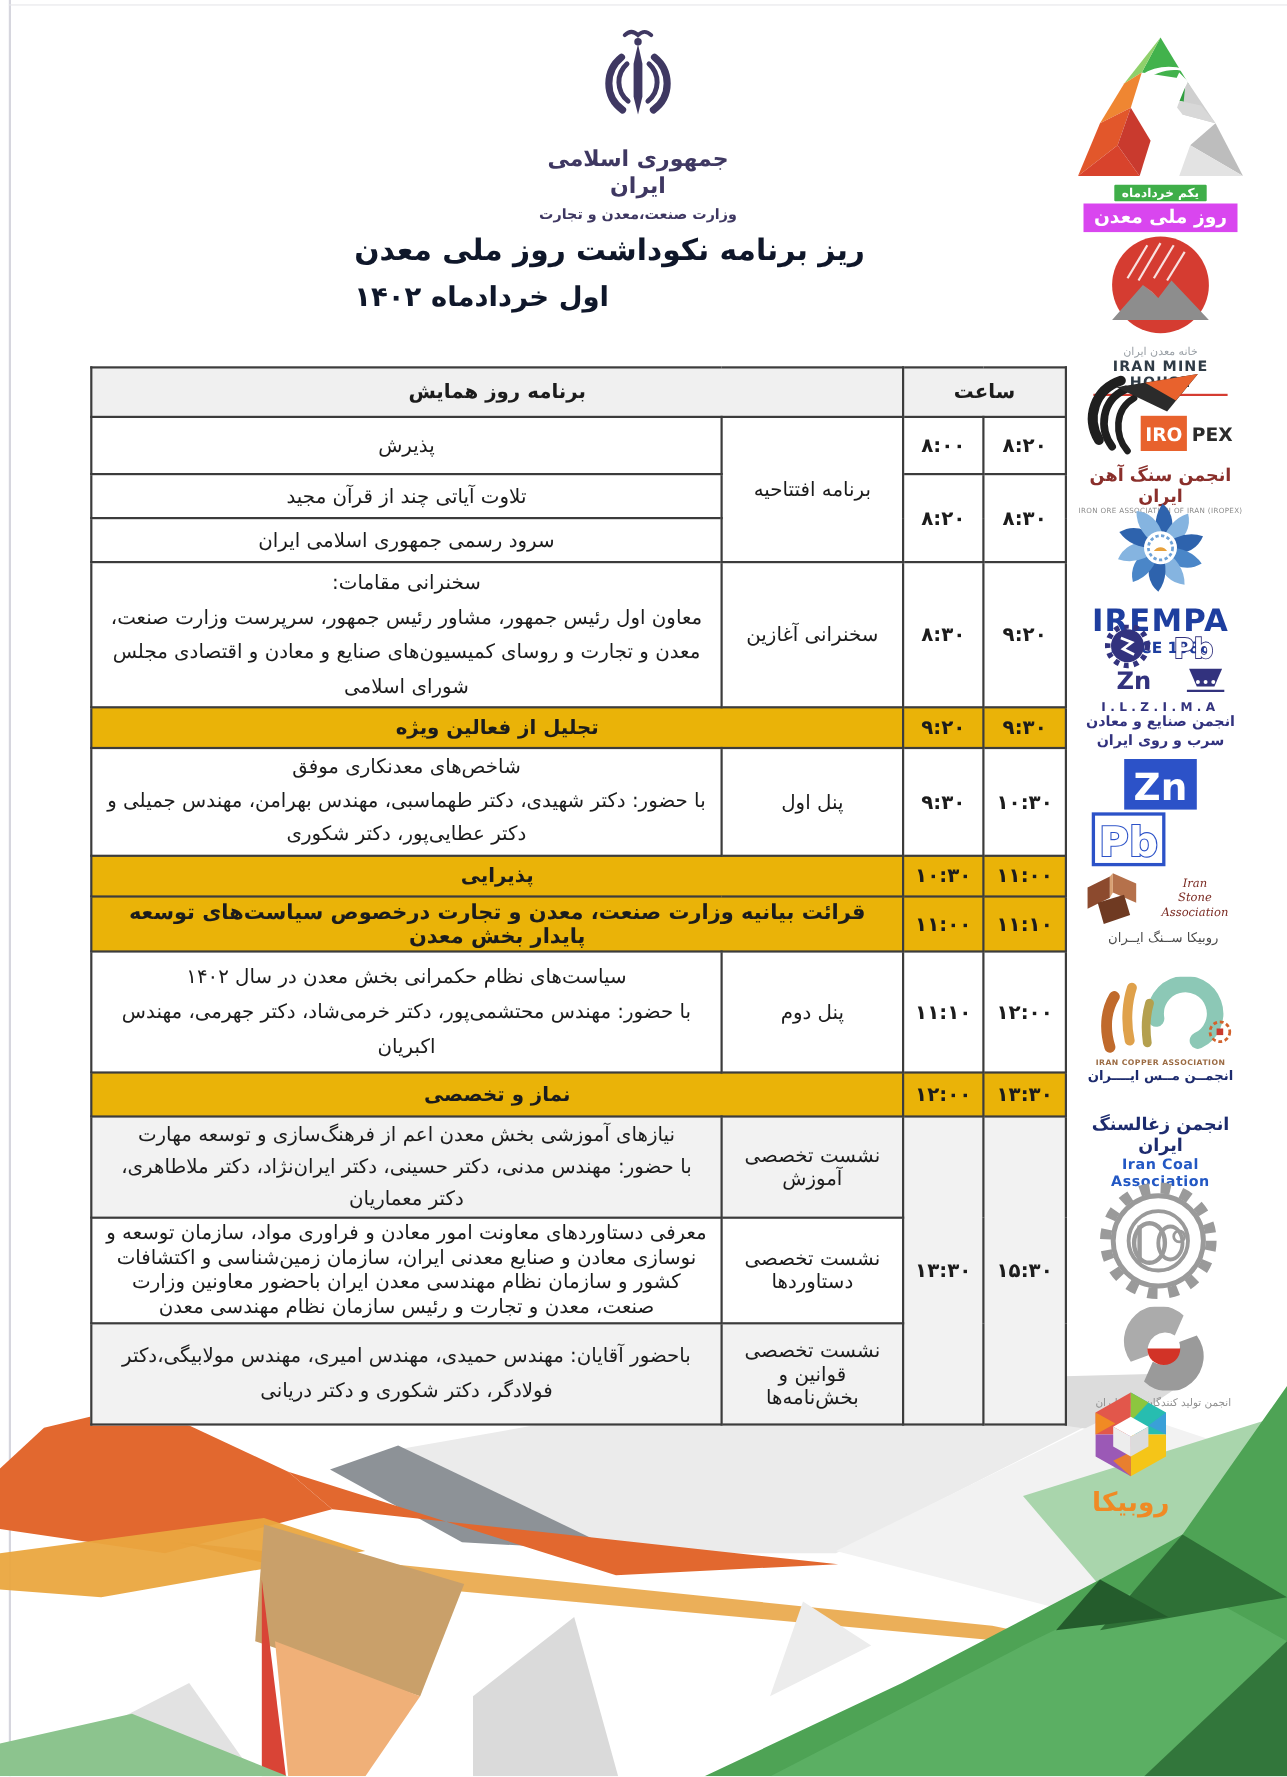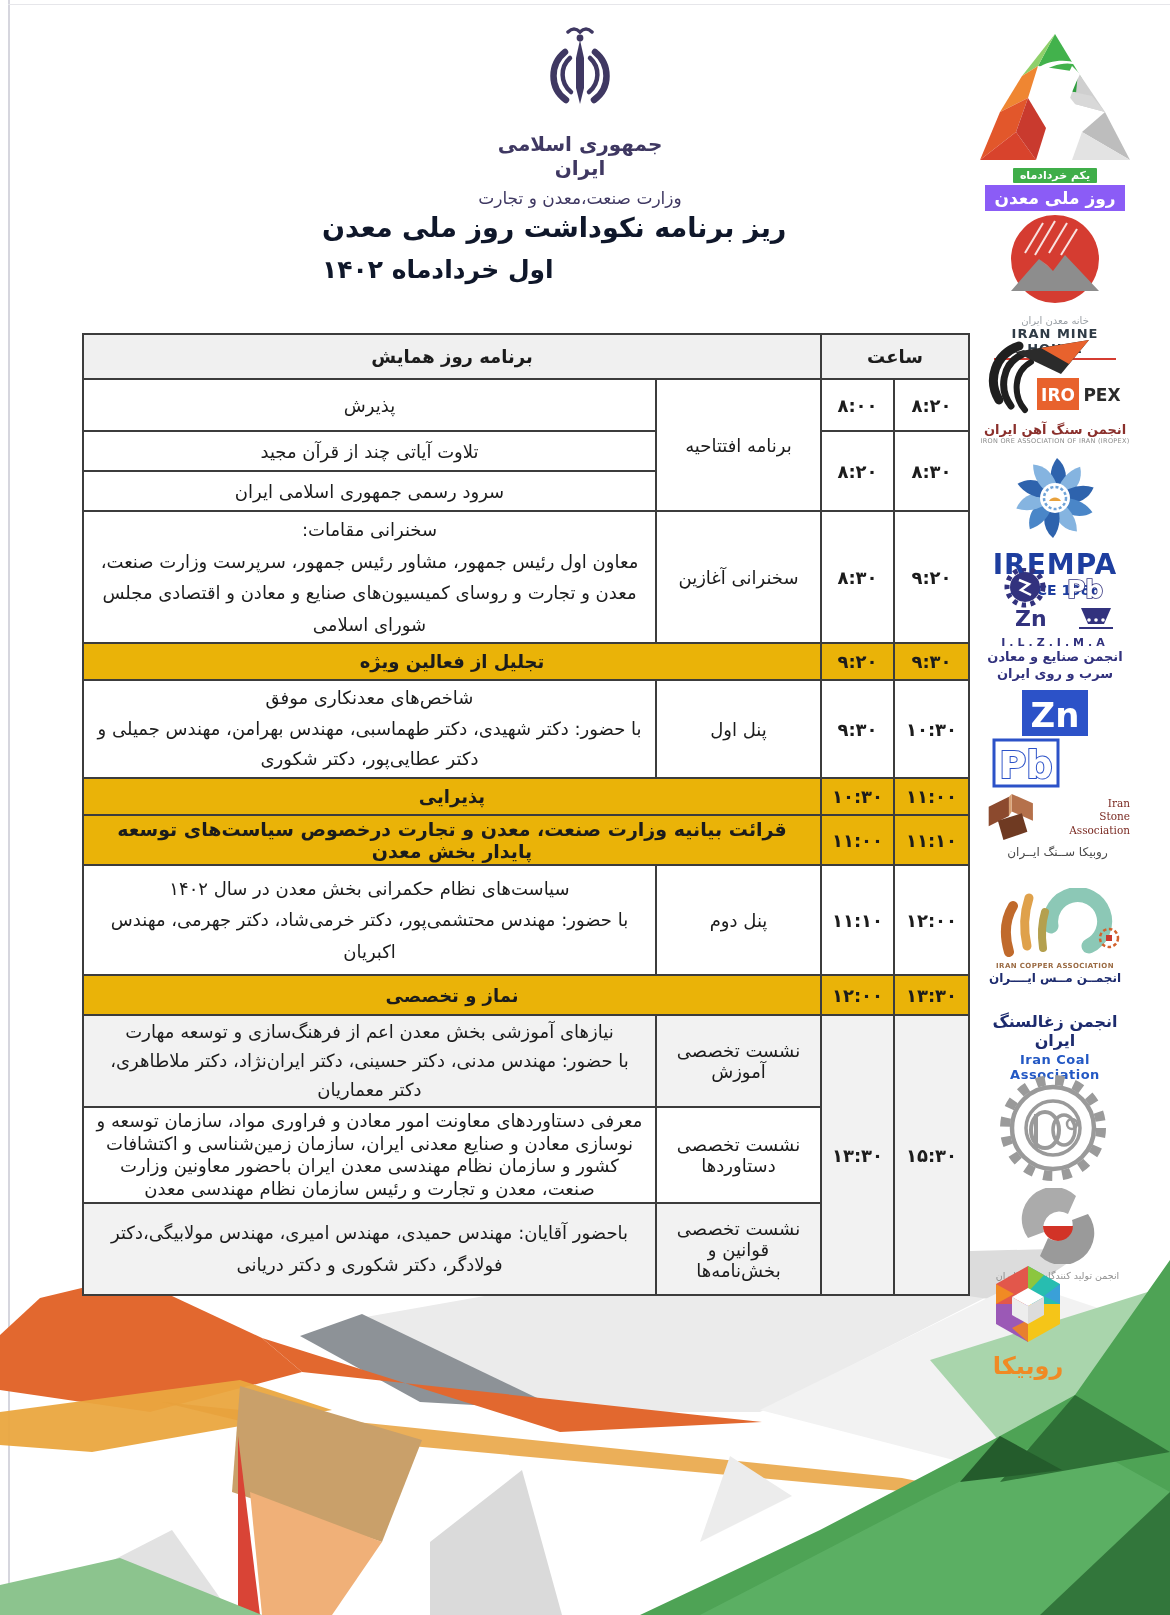--- a/index.html
+++ b/index.html
@@ -4,21 +4,21 @@
 <style>
   html,body{margin:0;padding:0;background:#fff;}
   .page{position:relative;width:1170px;height:1615px;background:#ffffff;overflow:hidden;
         font-family:"DejaVu Sans",sans-serif;color:#1c1c1c;}
   .edge-left{position:absolute;left:8px;top:0;bottom:0;width:2px;background:#d6d6de;}
   .edge-top{position:absolute;left:8px;right:0;top:4px;height:1px;background:#e6e6ea;}
 
   
   .gov{position:absolute;left:478px;top:26px;width:204px;text-align:center;color:#3f3862;}
   .gov .l1{font-size:20px;font-weight:bold;margin-top:2px;}
-  .gov .l2{font-size:17px;font-weight:normal;margin-top:8px;}
+  .gov .l2{font-size:13px;font-weight:bold;margin-top:8px;}
 
   
   .title{position:absolute;left:322px;top:212px;width:500px;color:#0f172a;}
   .title .t1{font-size:27px;font-weight:bold;}
   .title .t2{font-size:25px;font-weight:bold;margin-top:12px;}
 
   
   table.sched{position:absolute;left:82px;top:333px;width:886px;border-collapse:collapse;
               table-layout:fixed;background:#fff;z-index:2;}
   table.sched td{border:2px solid #3c3c3c;text-align:center;vertical-align:middle;
@@ -29,34 +29,34 @@
   td.time{font-weight:bold;font-size:20px;}
   .ml{line-height:1.75;}
   .dense{font-size:17px;line-height:1.25;}
   .l13{line-height:1.8;}
 
   
   .logo{position:absolute;text-align:center;z-index:3;}
 
   .mineday-badge{display:inline-block;background:#3fae49;color:#fff;font-size:11px;font-weight:bold;
                  padding:1px 7px;border-radius:1px;}
-  .mineday-label{display:inline-block;background:#8b5cf6;color:#fff;font-size:17px;font-weight:bold;
+  .mineday-label{display:inline-block;background:#d946ef;color:#fff;font-size:17px;font-weight:bold;
                  padding:3px 9px;margin-top:2px;}
   .mh-fa{font-size:10px;color:#9aa0a6;letter-spacing:1px;}
   .mh-en{font-size:13px;font-weight:bold;color:#2f3b46;letter-spacing:1px;}
   .mh-line{width:122px;height:2px;background:#d53c31;margin:2px auto 0;}
-  .iropex-fa{font-size:13px;font-weight:bold;color:#8a2f2b;}
+  .iropex-fa{font-size:16px;font-weight:bold;color:#8a2f2b;}
   .iropex-en{font-size:6.5px;color:#8a8a8a;letter-spacing:.3px;}
   .irempa-name{font-size:28px;font-weight:bold;color:#1e3e9f;letter-spacing:1px;}
   .irempa-since{font-size:14px;font-weight:bold;color:#1e3e9f;margin-top:1px;}
   .ilzima-name{font-size:11px;font-weight:bold;color:#32327e;letter-spacing:4px;margin-top:2px;}
   .ilzima-fa{font-size:13px;font-weight:bold;color:#32327e;line-height:1.3;direction:rtl;}
   .stone-row{display:flex;align-items:center;justify-content:center;gap:6px;}
-  .stone-en{font-family:"DejaVu Serif",serif;font-size:10.5px;color:#7a2a22;
-            text-align:right;line-height:1.25;}
+  .stone-en{font-family:"DejaVu Serif",serif;font-style:italic;font-size:10.5px;color:#7a2a22;
+            text-align:center;line-height:1.25;}
   .stone-fa{font-size:12px;color:#4a4a4a;direction:rtl;margin-top:1px;}
   .copper-en{font-size:7px;color:#9b6b43;font-weight:bold;letter-spacing:.4px;}
   .copper-fa{font-size:12px;font-weight:bold;color:#1d2b6e;direction:rtl;margin-top:1px;}
   .coal-fa{font-size:16px;font-weight:bold;color:#1d2b6e;direction:rtl;}
   .coal-en{font-size:13px;font-weight:bold;color:#2358c4;letter-spacing:.5px;margin-top:2px;}
   .steel-fa{font-size:9.5px;color:#8f8f8f;direction:rtl;margin-top:2px;}
   .rubika-fa{font-size:24px;font-weight:bold;color:#f08a24;direction:rtl;margin-top:0px;}
 
   .deco{position:absolute;left:0;top:1240px;z-index:0;}
 </style>

